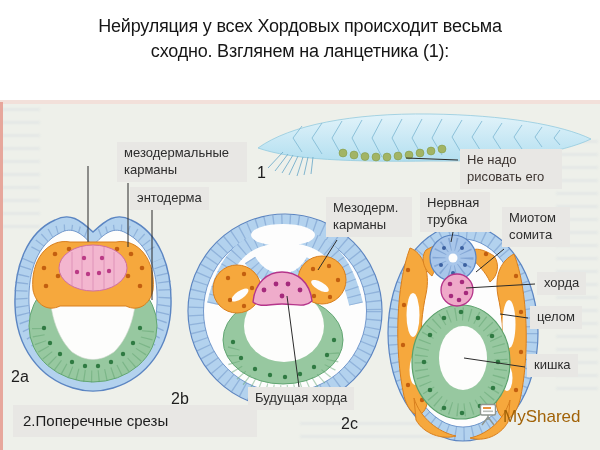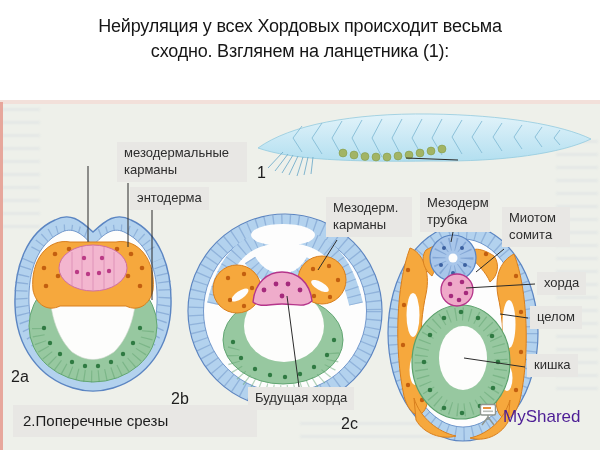--- a/index.html
+++ b/index.html
@@ -29,21 +29,21 @@
 
   
   .lbl{position:absolute;background:#e8e7e4;color:#2c2c2c;font-size:13px;
        line-height:1.3;padding:3px 7px;box-sizing:border-box;}
   .marker{position:absolute;color:#1d1d1d;font-size:16px;}
   .caption{position:absolute;left:13px;top:305px;width:244px;box-sizing:border-box;
        background:#e8e7e4;color:#1d1d1d;font-size:15px;padding:7px 10px 8px 10px;}
 
   
   .watermark{position:absolute;left:478px;top:303px;display:flex;align-items:center;
-       color:#4c1d95;font-size:17px;}
+       color:#a16207;font-size:17px;}
   .watermark .wicon{margin-right:4px;display:inline-block;}
 </style>
 </head>
 <body>
 
 <div class="slide">
 
   <div class="title">
     <div>Нейруляция у всех Хордовых происходит  весьма</div>
     <div>сходно. Взглянем на ланцетника (1):</div>
@@ -322,22 +322,23 @@
         <line x1="535" y1="184" x2="466" y2="188"></line>
         <line x1="528" y1="218" x2="500" y2="214"></line>
         <line x1="525" y1="267" x2="464" y2="258"></line>
         <line x1="299" y1="287" x2="287" y2="196"></line>
       </g>
     </svg>
 
     <div class="lbl" style="left:117px;top:42px;width:130px;">мезодермальные карманы</div>
     <div class="lbl" style="left:130px;top:87px;">энтодерма</div>
     <div class="lbl" style="left:326px;top:97px;width:86px;">Мезодерм. карманы</div>
-    <div class="lbl" style="left:420px;top:92px;width:70px;">Мезодерм трубка</div>
+    <div class="lbl" style="left:420px;top:92px;width:70px;">Нервная трубка</div>
     <div class="lbl" style="left:502px;top:107px;width:68px;">Миотом сомита</div>
+    <div class="lbl" style="left:460px;top:49px;width:102px;color:#3d3531;">Не надо рисовать его</div>
     <div class="lbl" style="left:537px;top:172px;">хорда</div>
     <div class="lbl" style="left:530px;top:206px;">целом</div>
     <div class="lbl" style="left:527px;top:254px;">кишка</div>
     <div class="lbl" style="left:248px;top:287px;">Будущая хорда</div>
 
     <div class="marker" style="left:257px;top:64px;">1</div>
     <div class="marker" style="left:11px;top:268px;">2a</div>
     <div class="marker" style="left:171px;top:290px;">2b</div>
     <div class="marker" style="left:341px;top:315px;">2c</div>
 

